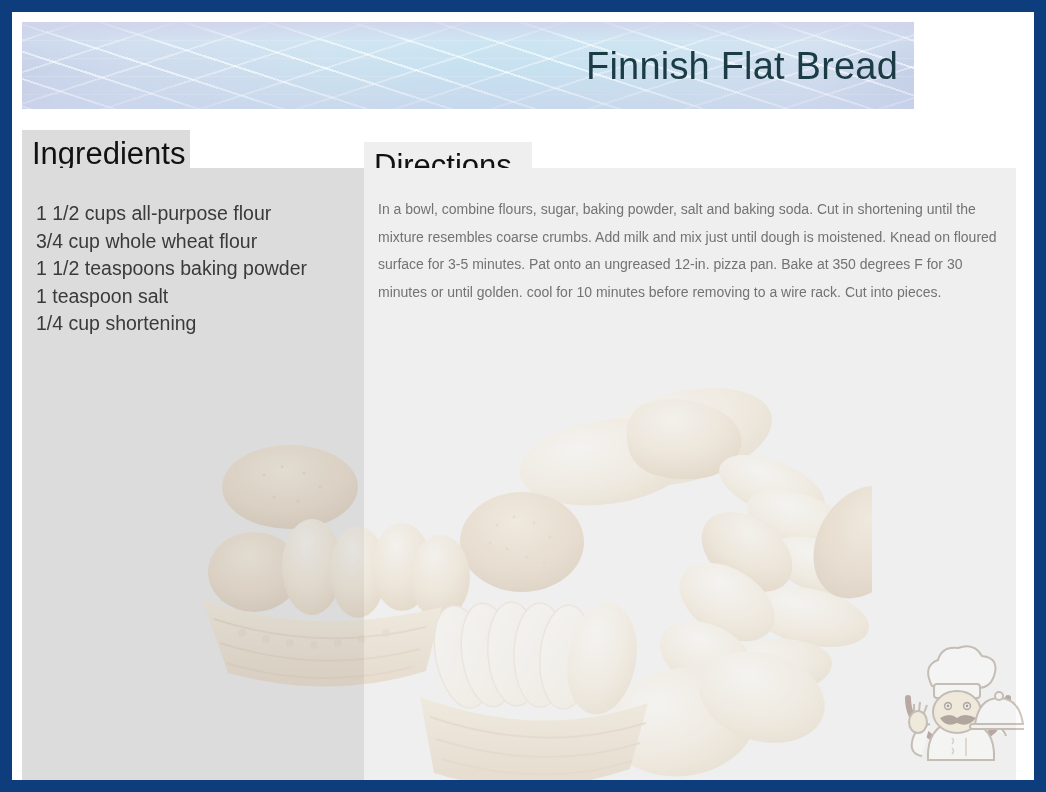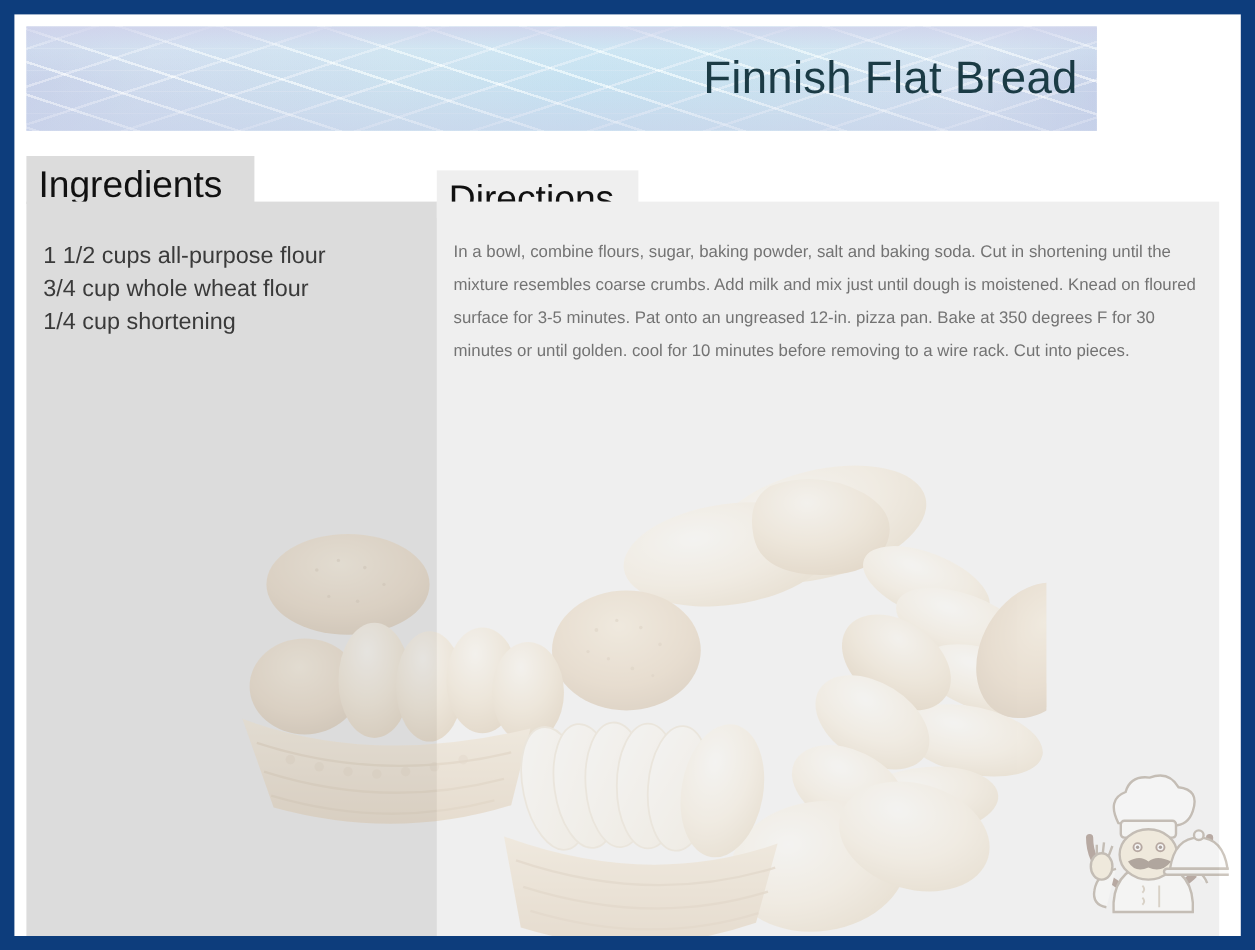--- a/index.html
+++ b/index.html
@@ -74,21 +74,21 @@
     position: absolute;
     left: 10px;
     top: 156px;
     width: 346px;
     bottom: 0;
     background: #dcdcdc;
   }
   #ingredients-tab {
     left: 10px;
     top: 118px;
-    width: 190px;
+    width: 168px;
     height: 40px;
     background: #dcdcdc;
   }
   #ingredients-list {
     position: absolute;
     left: 14px;
     top: 32px;
     right: 8px;
     font-size: 19.5px;
     line-height: 27.5px;
@@ -158,20 +158,22 @@
     <div id="slide-title">Finnish Flat Bread</div>
   </div>
 
   <div class="panel-tab" id="ingredients-tab">
     <span>Ingredients</span>
   </div>
   <div id="ingredients-panel">
     <div id="ingredients-list">
       <div>1 1/2 cups all-purpose flour</div>
       <div>3/4 cup whole wheat flour</div>
+      <div>1 1/2 teaspoons baking powder</div>
+      <div>1 teaspoon salt</div>
       <div>1/4 cup shortening</div>
     </div>
   </div>
 
   <div class="panel-tab" id="directions-tab">
     <span>Directions</span>
   </div>
   <div id="directions-panel">
     <div id="directions-text">In a bowl, combine flours, sugar, baking powder, salt and baking soda. Cut in shortening until the mixture resembles coarse crumbs. Add milk and mix just until dough is moistened. Knead on floured surface for 3-5 minutes. Pat onto an ungreased 12-in. pizza pan. Bake at 350 degrees F for 30 minutes or until golden. cool for 10 minutes before removing to a wire rack. Cut into pieces.</div>
   </div>

